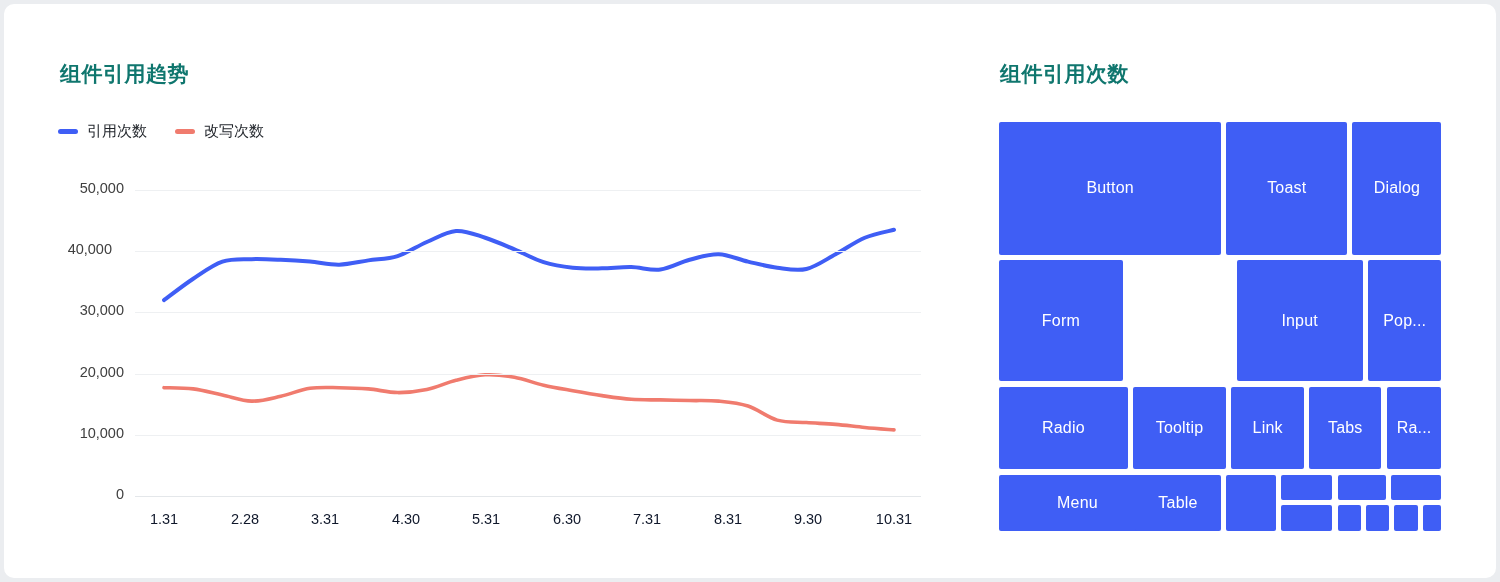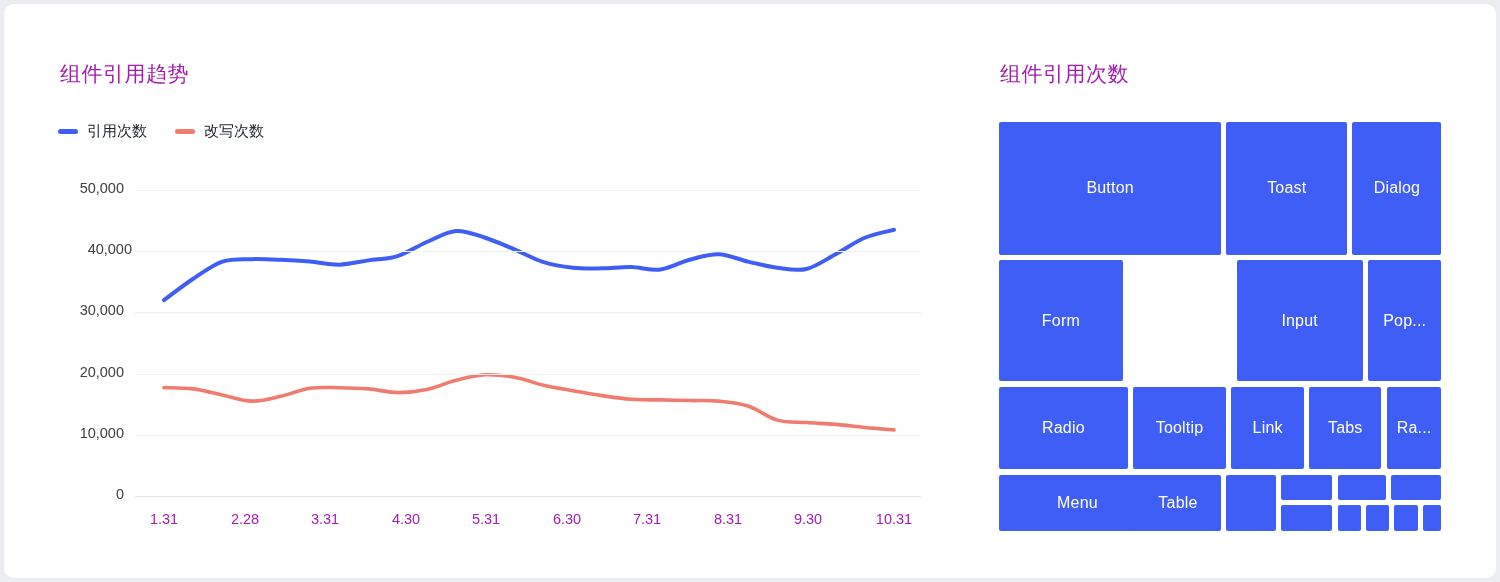--- a/index.html
+++ b/index.html
@@ -22,22 +22,22 @@
   }
   
   .panel-left {
     position: absolute;
     left: 0; top: 0;
     width: 960px; height: 574px;
   }
   .panel-title {
     position: absolute;
     font-size: 21px;
-    font-weight: 400;
-    color: #a21caf;
+    font-weight: 700;
+    color: #0f766e;
     letter-spacing: 0.5px;
     white-space: nowrap;
   }
   .title-left { left: 56px; top: 56px; }
   .title-right { left: 996px; top: 56px; }
 
   .legend {
     position: absolute;
     left: 54px; top: 118px;
     display: flex;
@@ -69,21 +69,21 @@
     position: absolute;
     font-size: 14.5px;
     color: #404040;
     text-align: right;
     width: 80px;
     white-space: nowrap;
   }
   .xlabel {
     position: absolute;
     font-size: 14.5px;
-    color: #a21caf;
+    color: #0f172a;
     text-align: center;
     width: 60px;
     top: 507px;
     white-space: nowrap;
   }
   .gridline {
     position: absolute;
     left: 131px;
     width: 786px;
     height: 1px;
@@ -147,21 +147,21 @@
           </svg>
       <div class="gridline axis0" style="top: 492px;"></div>
           <div class="ylabel" style="left: 40px; top: 482px;">0</div>
           <div class="gridline" style="top: 430.8px;"></div>
           <div class="ylabel" style="left: 40px; top: 420.8px;">10,000</div>
           <div class="gridline" style="top: 369.6px;"></div>
           <div class="ylabel" style="left: 40px; top: 359.6px;">20,000</div>
           <div class="gridline" style="top: 308.4px;"></div>
           <div class="ylabel" style="left: 40px; top: 298.4px;">30,000</div>
           <div class="gridline" style="top: 247.2px;"></div>
-          <div class="ylabel" style="left: 48px; top: 237.2px;">40,000</div>
+          <div class="ylabel" style="left: 28px; top: 237.2px;">40,000</div>
           <div class="gridline" style="top: 186px;"></div>
           <div class="ylabel" style="left: 40px; top: 176px;">50,000</div>
           <div class="xlabel" style="left: 130px;">1.31</div>
           <div class="xlabel" style="left: 211px;">2.28</div>
           <div class="xlabel" style="left: 291px;">3.31</div>
           <div class="xlabel" style="left: 372px;">4.30</div>
           <div class="xlabel" style="left: 452px;">5.31</div>
           <div class="xlabel" style="left: 533px;">6.30</div>
           <div class="xlabel" style="left: 613px;">7.31</div>
           <div class="xlabel" style="left: 694px;">8.31</div>

